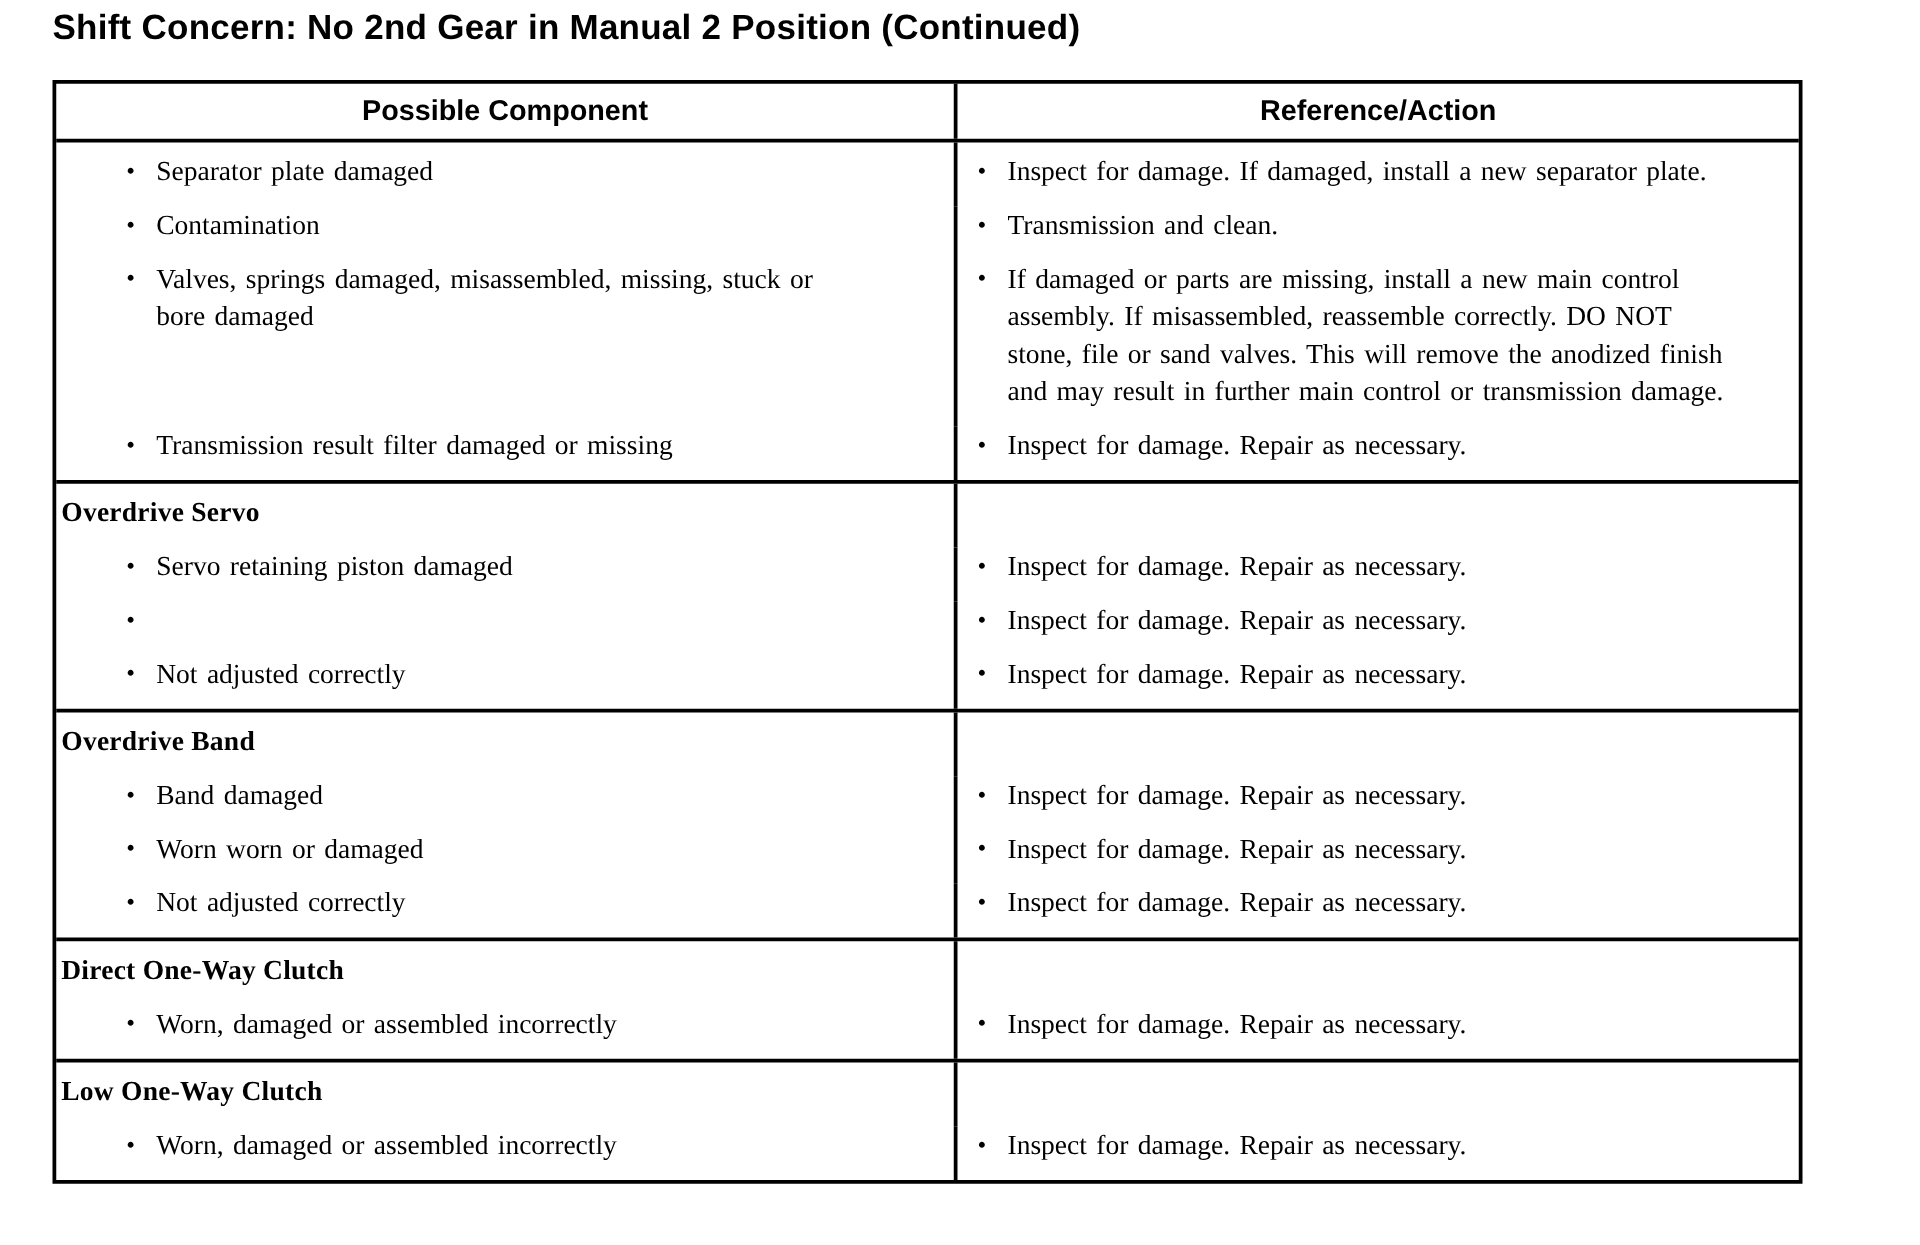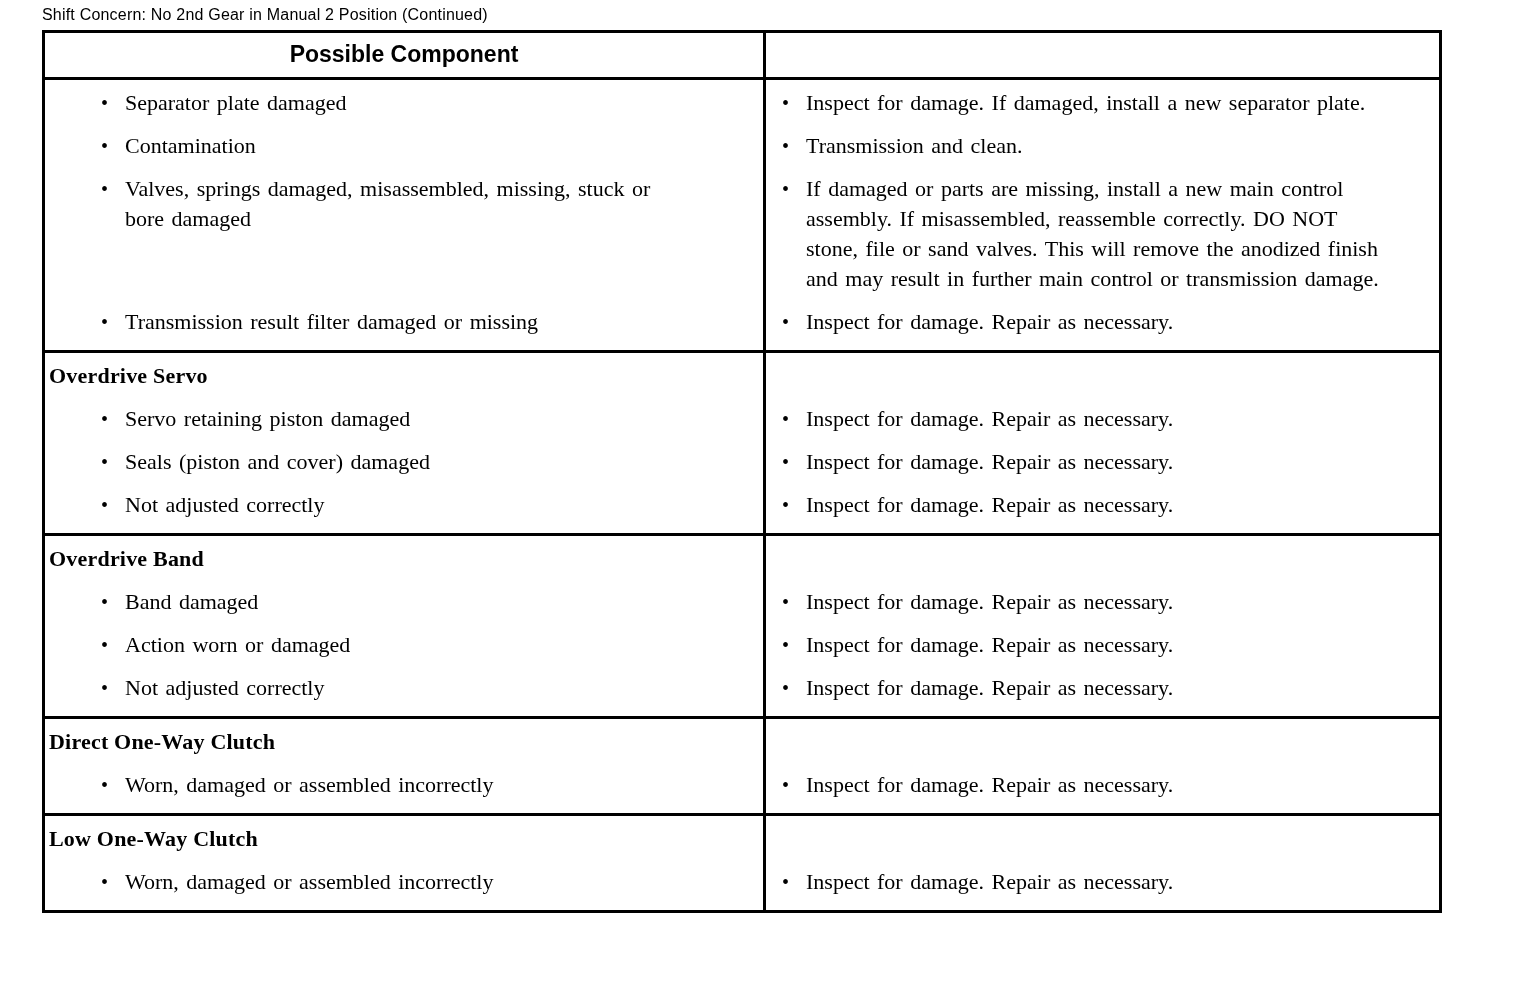--- a/index.html
+++ b/index.html
@@ -12,24 +12,24 @@
     width: 1536px;
     height: 996px;
     font-family: "Liberation Serif", serif;
     overflow: hidden;
   }
   .page {
     padding: 6px 0 0 42px;
   }
   .title {
     font-family: "Liberation Sans", sans-serif;
-    font-weight: 400;
-    font-size: 16px;
+    font-weight: 700;
+    font-size: 28px;
     letter-spacing: 0.2px;
-    margin: 0 0 6px 0;
+    margin: 0 0 26px 0;
   }
   .ttable {
     width: 1400px;
     border: 3px solid #000;
     box-sizing: border-box;
     background: #fff;
   }
   .thead, .section {
     display: grid;
     grid-template-columns: 721px 1fr;
@@ -76,20 +76,21 @@
 </style>
 </head>
 <body>
 
 <div class="page">
   <h1 class="title">Shift Concern: No 2nd Gear in Manual 2 Position (Continued)</h1>
 
   <div class="ttable">
     <div class="thead">
       <div class="th l">Possible Component</div>
+      <div class="th">Reference/Action</div>
     </div>
     <div>
         <div class="section">
           <div class="lcell pt">
             <div class="bul-row">
               <span class="bullet">•</span>
               <span class="txt">Separator plate damaged</span>
             </div>
           </div>
           <div class="rcell pt">
@@ -146,21 +147,20 @@
           </div>
           <div class="rcell">
             <div class="bul-row">
               <span class="bullet">•</span>
               <span class="txt">Inspect for damage. Repair as necessary.</span>
             </div>
           </div>
           <div class="lcell">
             <div class="bul-row">
               <span class="bullet">•</span>
-              <span class="txt">Seals (piston and cover) damaged</span>
             </div>
           </div>
           <div class="rcell">
             <div class="bul-row">
               <span class="bullet">•</span>
               <span class="txt">Inspect for damage. Repair as necessary.</span>
             </div>
           </div>
           <div class="lcell">
             <div class="bul-row">
@@ -186,21 +186,21 @@
           </div>
           <div class="rcell">
             <div class="bul-row">
               <span class="bullet">•</span>
               <span class="txt">Inspect for damage. Repair as necessary.</span>
             </div>
           </div>
           <div class="lcell">
             <div class="bul-row">
               <span class="bullet">•</span>
-              <span class="txt">Action worn or damaged</span>
+              <span class="txt">Worn worn or damaged</span>
             </div>
           </div>
           <div class="rcell">
             <div class="bul-row">
               <span class="bullet">•</span>
               <span class="txt">Inspect for damage. Repair as necessary.</span>
             </div>
           </div>
           <div class="lcell">
             <div class="bul-row">

